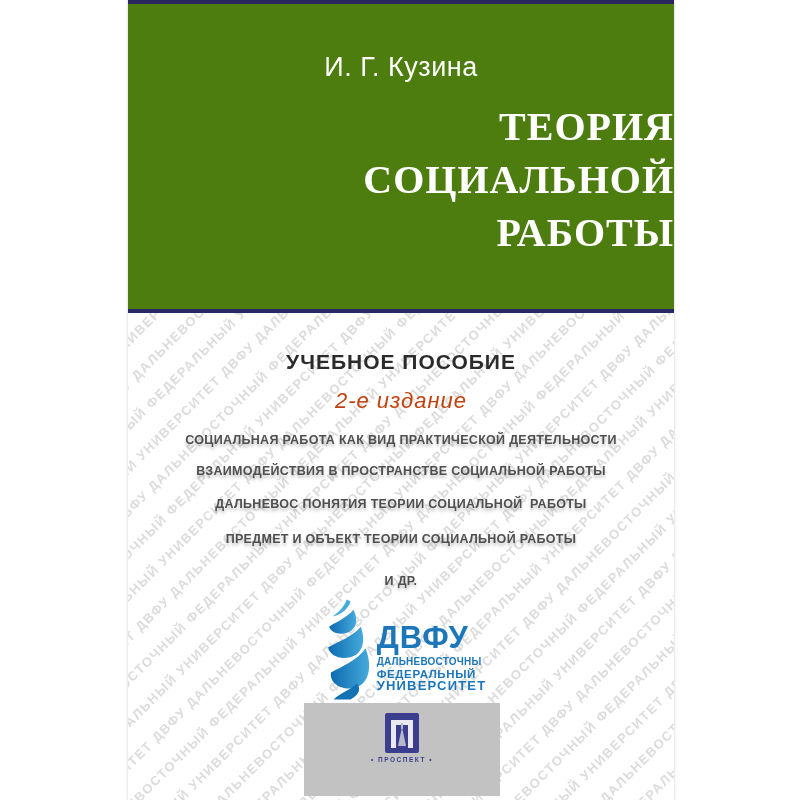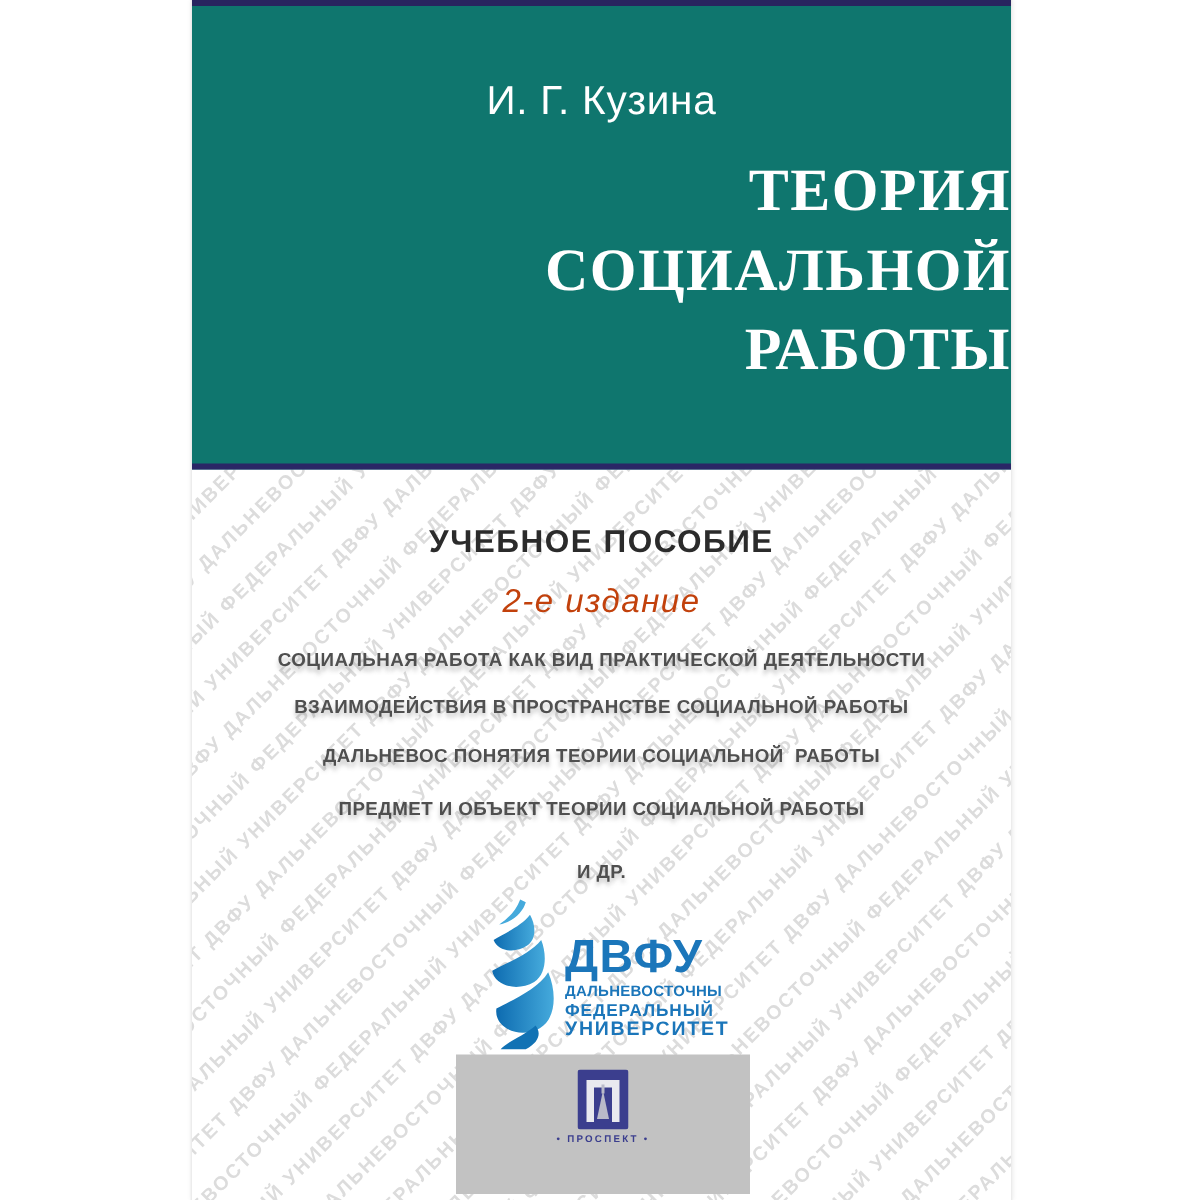--- a/index.html
+++ b/index.html
@@ -22,21 +22,21 @@
   }
   .wm-line{
     white-space:nowrap;line-height:30px;
     font-weight:700;font-size:13px;letter-spacing:1.5px;
     color:#dcdcdc;
     text-shadow:0 1px 0 rgba(255,255,255,.6);
   }
   
   .blue-panel{
     position:absolute;left:0;top:0;width:100%;height:313px;
-    background:#0f766e;
+    background:#4d7c0f;
     border-top:4px solid #28255f;border-bottom:4px solid #2a2766;
     box-sizing:border-box;z-index:3;
   }
   .author{
     position:absolute;left:0;top:48px;width:100%;
     text-align:center;color:#ffffff;
     font-size:27px;font-weight:400;letter-spacing:.5px;
   }
   .title{
     position:absolute;left:0;top:96px;width:100%;

